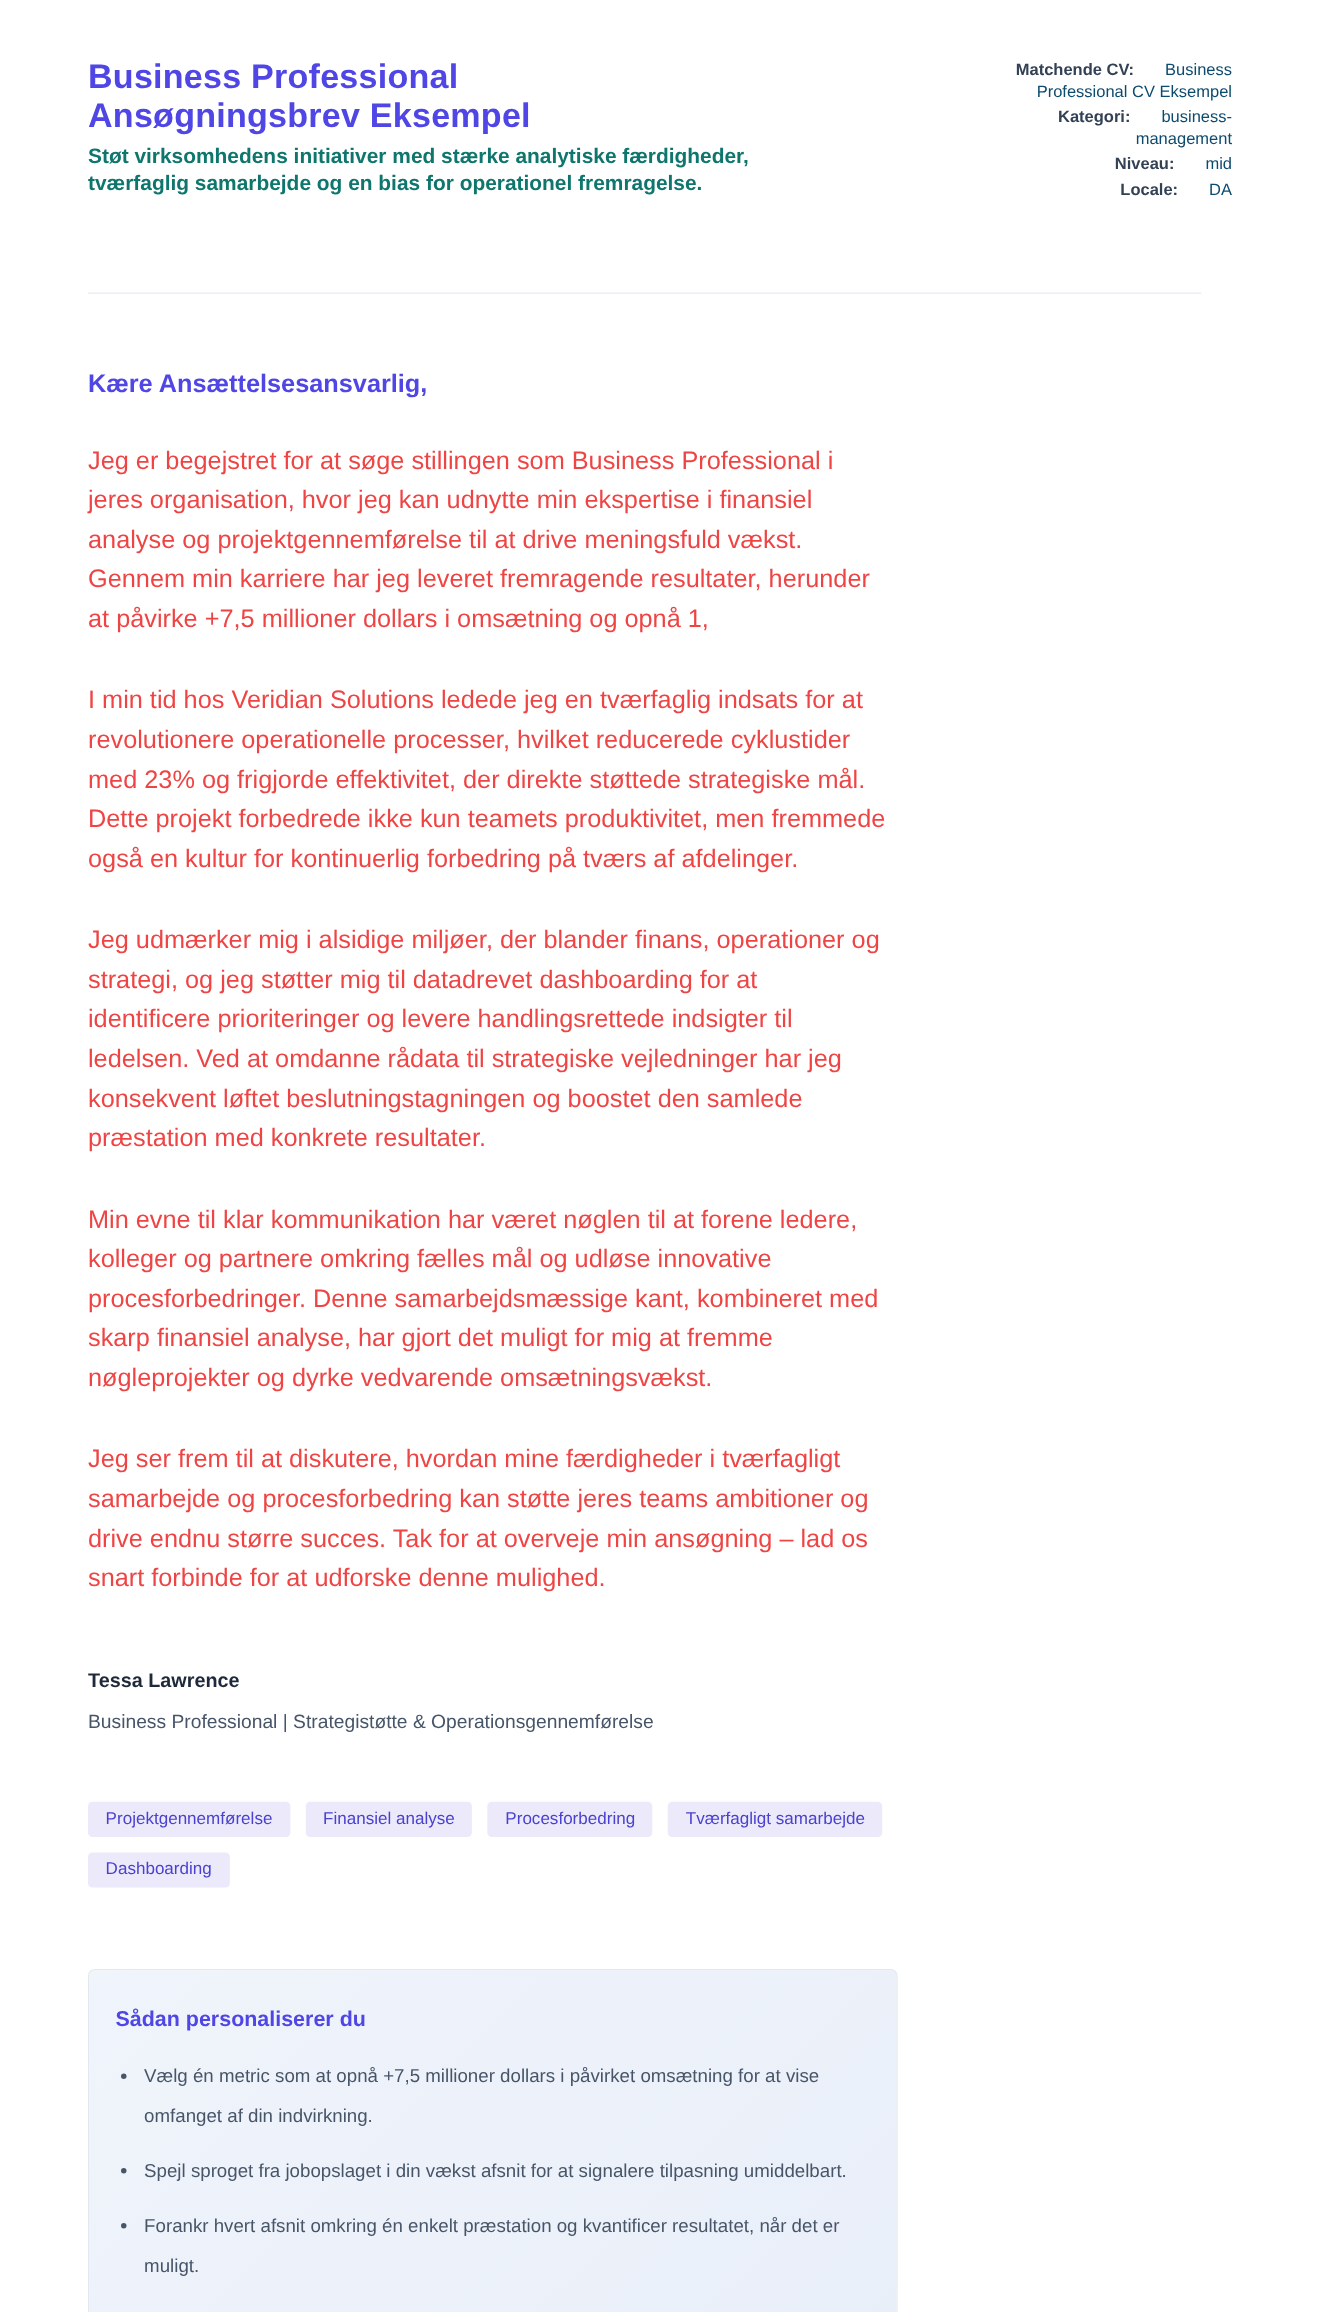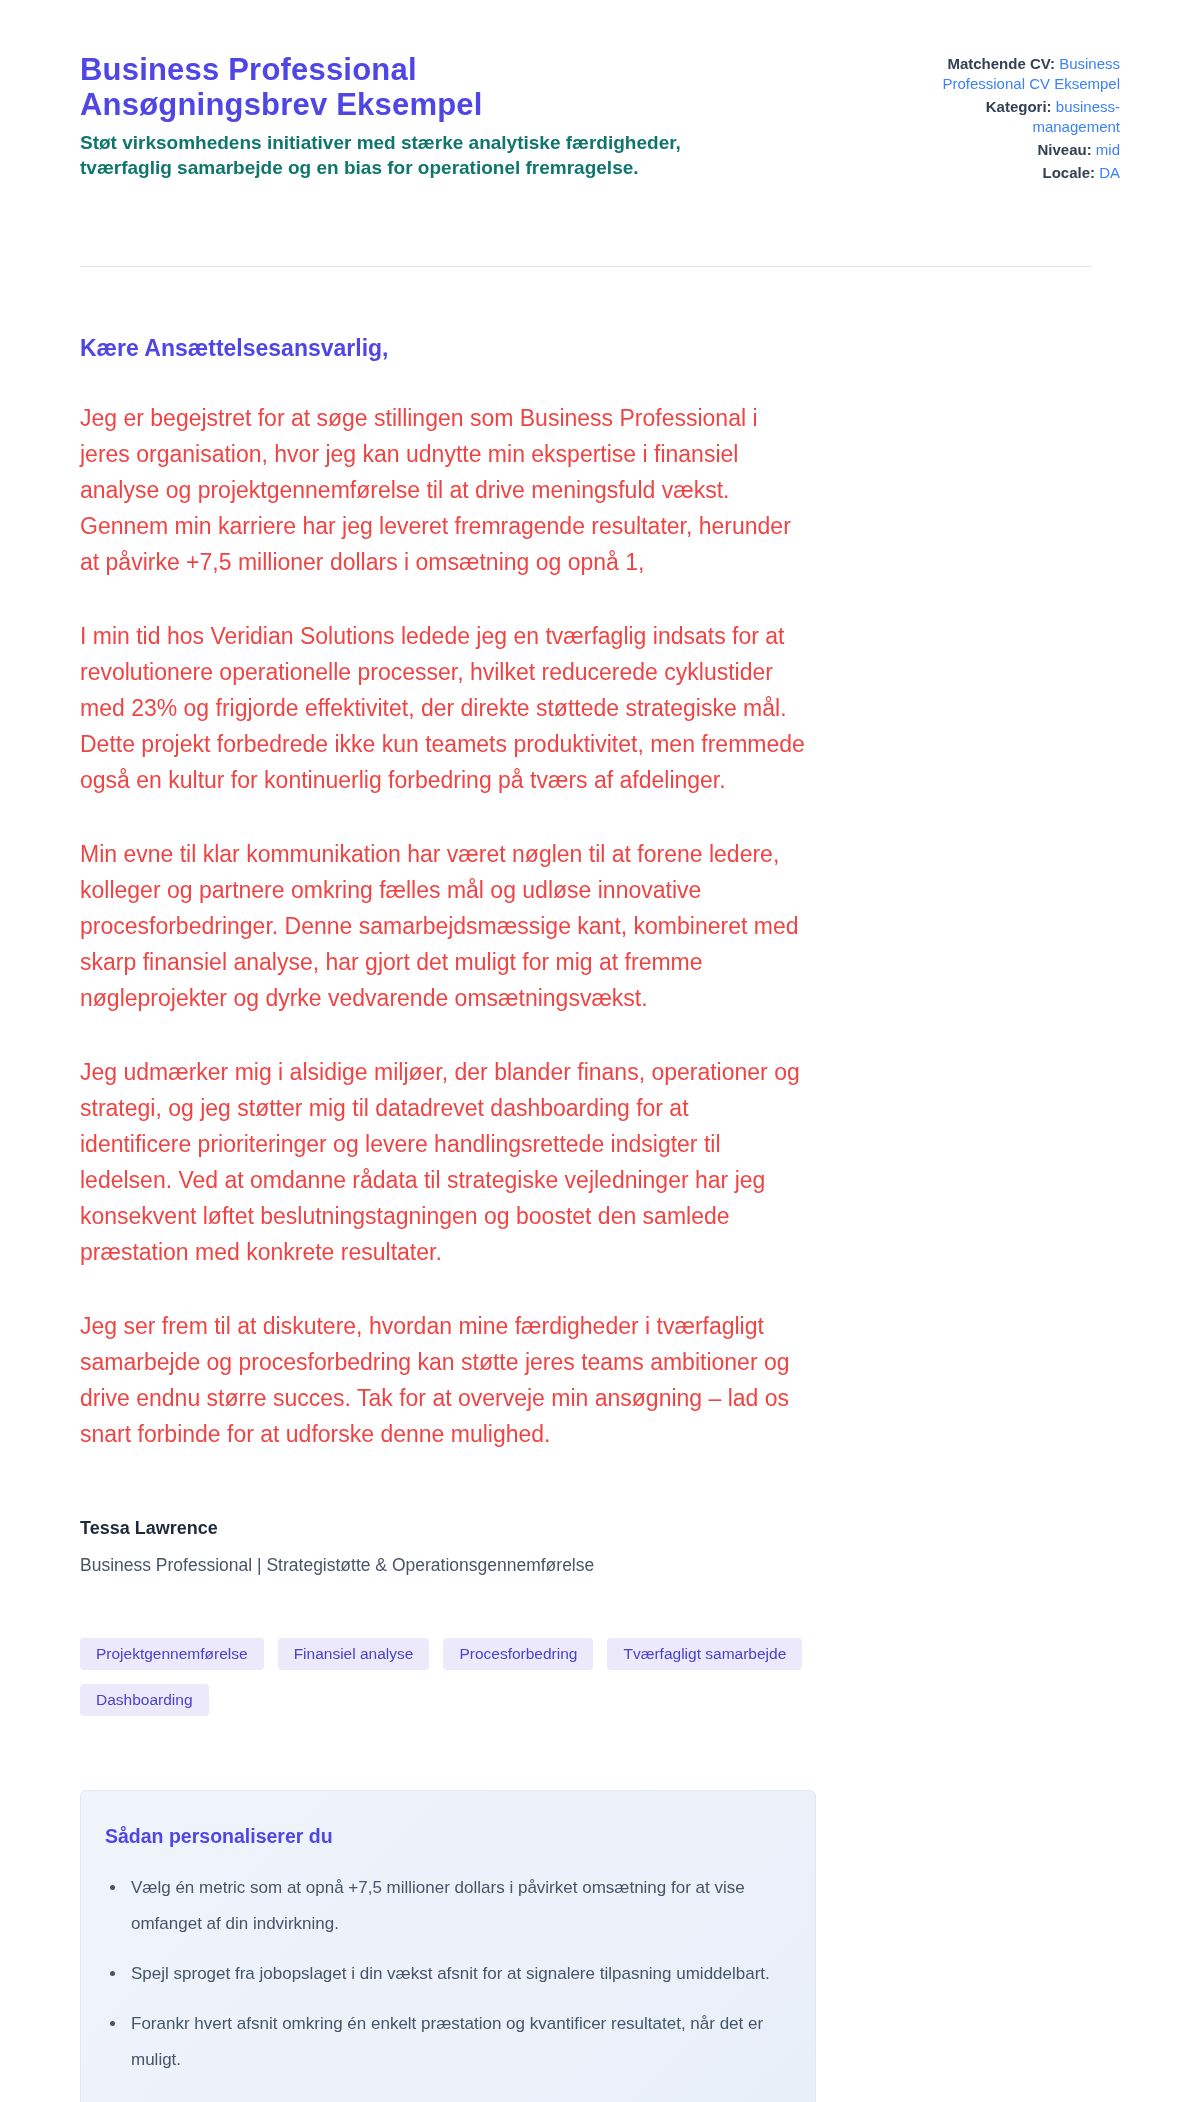--- a/index.html
+++ b/index.html
@@ -46,21 +46,21 @@
   .meta {
     width: 200px;
     text-align: right;
     font-size: 15px;
     line-height: 20px;
     padding-top: 2px;
     flex-shrink: 0;
   }
   .meta-row { margin-bottom: 3px; }
   .meta-label { font-weight: 700; color: #334155; }
-  .meta-value { color: #3b82f6; }
+  .meta-value { color: #0c4a6e; margin-left: 24px; }
 
   .divider {
     border: none;
     border-top: 1px solid #e2e8f0;
     margin-top: 80px;
     width: 1012px;
   }
 
   
   .greeting {
@@ -165,22 +165,22 @@
       </div>
     </div>
   </div>
 
   <hr class="divider">
 
   <div class="letter-body">
     <div class="greeting">Kære Ansættelsesansvarlig,</div>
     <p>Jeg er begejstret for at søge stillingen som Business Professional i jeres organisation, hvor jeg kan udnytte min ekspertise i finansiel analyse og projektgennemførelse til at drive meningsfuld vækst. Gennem min karriere har jeg leveret fremragende resultater, herunder at påvirke +7,5 millioner dollars i omsætning og opnå 1,</p>
     <p>I min tid hos Veridian Solutions ledede jeg en tværfaglig indsats for at revolutionere operationelle processer, hvilket reducerede cyklustider med 23% og frigjorde effektivitet, der direkte støttede strategiske mål. Dette projekt forbedrede ikke kun teamets produktivitet, men fremmede også en kultur for kontinuerlig forbedring på tværs af afdelinger.</p>
+    <p>Jeg udmærker mig i alsidige miljøer, der blander finans, operationer og strategi, og jeg støtter mig til datadrevet dashboarding for at identificere prioriteringer og levere handlingsrettede indsigter til ledelsen. Ved at omdanne rådata til strategiske vejledninger har jeg konsekvent løftet beslutningstagningen og boostet den samlede præstation med konkrete resultater.</p>
     <p>Min evne til klar kommunikation har været nøglen til at forene ledere, kolleger og partnere omkring fælles mål og udløse innovative procesforbedringer. Denne samarbejdsmæssige kant, kombineret med skarp finansiel analyse, har gjort det muligt for mig at fremme nøgleprojekter og dyrke vedvarende omsætningsvækst.</p>
-    <p>Jeg udmærker mig i alsidige miljøer, der blander finans, operationer og strategi, og jeg støtter mig til datadrevet dashboarding for at identificere prioriteringer og levere handlingsrettede indsigter til ledelsen. Ved at omdanne rådata til strategiske vejledninger har jeg konsekvent løftet beslutningstagningen og boostet den samlede præstation med konkrete resultater.</p>
     <p>Jeg ser frem til at diskutere, hvordan mine færdigheder i tværfagligt samarbejde og procesforbedring kan støtte jeres teams ambitioner og drive endnu større succes. Tak for at overveje min ansøgning – lad os snart forbinde for at udforske denne mulighed.</p>
   </div>
 
   <div class="signature">
     <div class="signature-name">Tessa Lawrence</div>
     <div class="signature-role">Business Professional | Strategistøtte &amp; Operationsgennemførelse</div>
   </div>
 
   <div class="tags">
     <span class="tag-chip">Projektgennemførelse</span>

